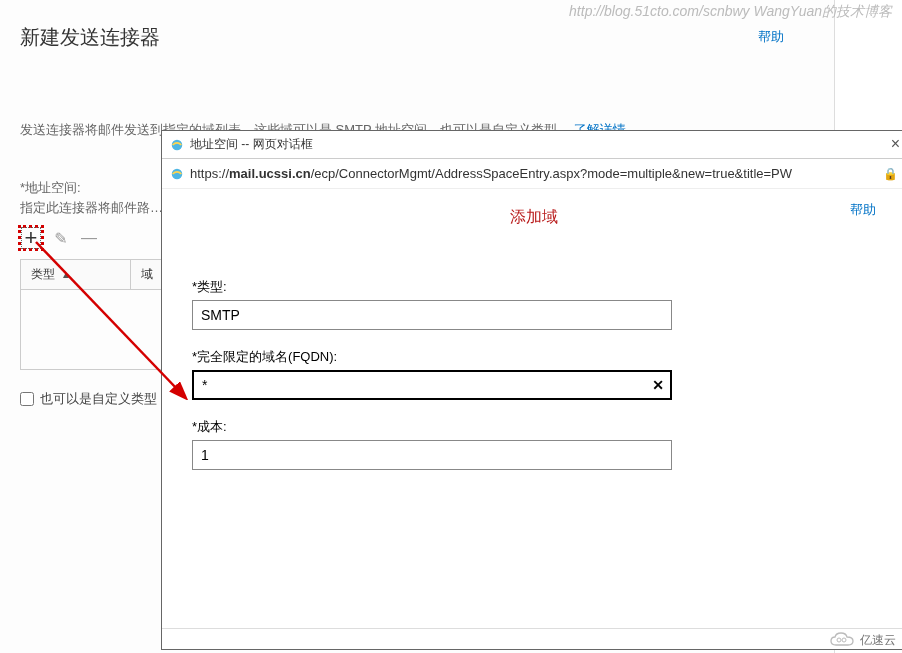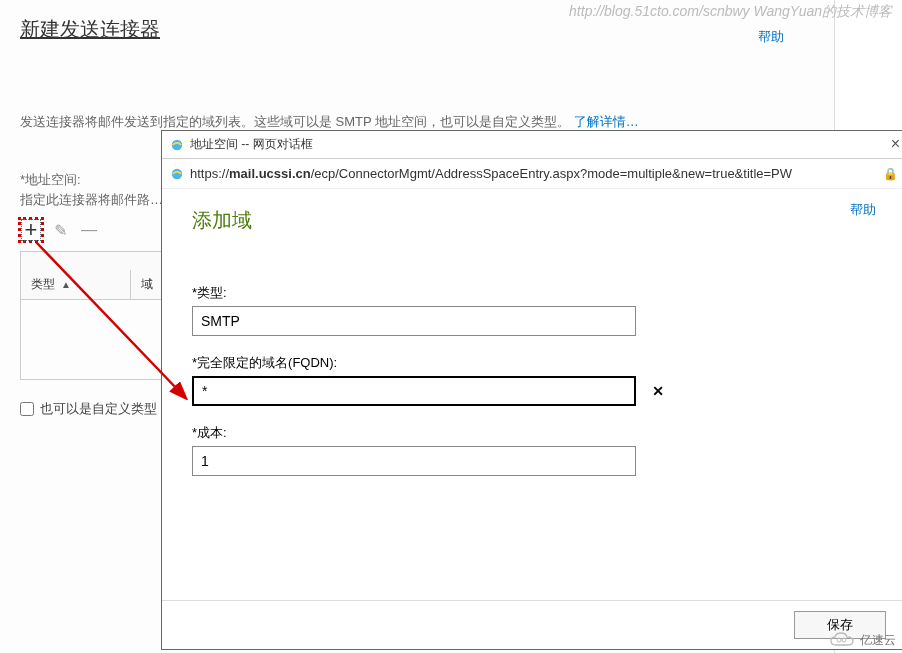--- a/index.html
+++ b/index.html
@@ -23,22 +23,21 @@
       z-index: 5;
     }
     .bg-panel {
       position: absolute;
       left: 0; top: 0;
       width: 835px; height: 653px;
       border-right: 1px solid #ddd;
       background: #fdfdfd;
     }
     .bg-header {
-      padding: 16px 20px 10px 20px;
-      text-decoration: underline;
+      padding: 24px 20px 10px 20px;
     }
     .bg-title { font-size: 20px; color: #333; }
     .bg-help {
       position: absolute;
       top: 28px; right: 50px;
       color: #0072c6; font-size: 13px;
     }
     .bg-desc {
       padding: 60px 20px 0 20px;
       color: #666; font-size: 13px;
@@ -81,21 +80,21 @@
     .table-head {
       display: flex;
       border: 1px solid #ccc;
       margin: 0 20px;
       background: #fafafa;
       font-size: 12px;
     }
     .th {
       padding: 6px 10px;
       border-right: 1px solid #ccc;
-      display: flex; align-items: center; gap: 6px; margin-top: 18px;
+      display: flex; align-items: center; gap: 6px;
     }
     .th:first-child { width: 110px; }
     .table-body {
       margin: 0 20px;
       border-left: 1px solid #ccc;
       border-right: 1px solid #ccc;
       border-bottom: 1px solid #ccc;
       height: 80px;
     }
     .checkbox-row {
@@ -154,29 +153,30 @@
       padding: 18px 30px 10px 30px;
       position: relative;
       overflow: hidden;
     }
     .dialog-help {
       position: absolute;
       top: 12px; right: 30px;
       color: #0072c6; font-size: 13px;
     }
     .dialog-h1 {
-      font-size: 20px; color: #4d7c0f;
+      font-size: 16px; color: #b91c1c;
       margin-bottom: 50px;
+      text-align: center;
     }
     .field-label {
       font-size: 13px; color: #000000;
       margin-top: 18px; margin-bottom: 4px;
     }
     .field-input {
-      width: 444px; height: 30px;
+      width: 480px; height: 30px;
       border: 1px solid #888;
       padding: 0 8px;
       font-size: 14px;
       font-family: inherit;
       display: block;
     }
     .fqdn-wrap {
       position: relative;
       width: 480px;
     }
@@ -304,21 +304,20 @@
       <input class="field-input" value="*" style="">
       <span class="clear-x">
         <span>✕</span>
       </span>
     </div>
 
     <div class="field-label">*成本:</div>
     <input class="field-input" value="1" style="">
   </div>
   <div class="dialog-footer">
-    <button class="btn">保存</button>
   </div>
 </div>
 
 <div class="bottom-logo">
   <svg class="cloud-svg" viewBox="0 0 28 18">
     <path d="M8 14 Q3 14 3 10 Q3 6 7 6 Q8 2 13 2 Q18 2 19 6 Q25 6 25 10 Q25 14 20 14 Z" fill="none" stroke="#bbb" stroke-width="1.3"></path>
     <circle cx="11" cy="9" r="2" fill="none" stroke="#bbb"></circle>
     <circle cx="16" cy="9" r="2" fill="none" stroke="#bbb"></circle>
   </svg>
   <span>亿速云</span>

